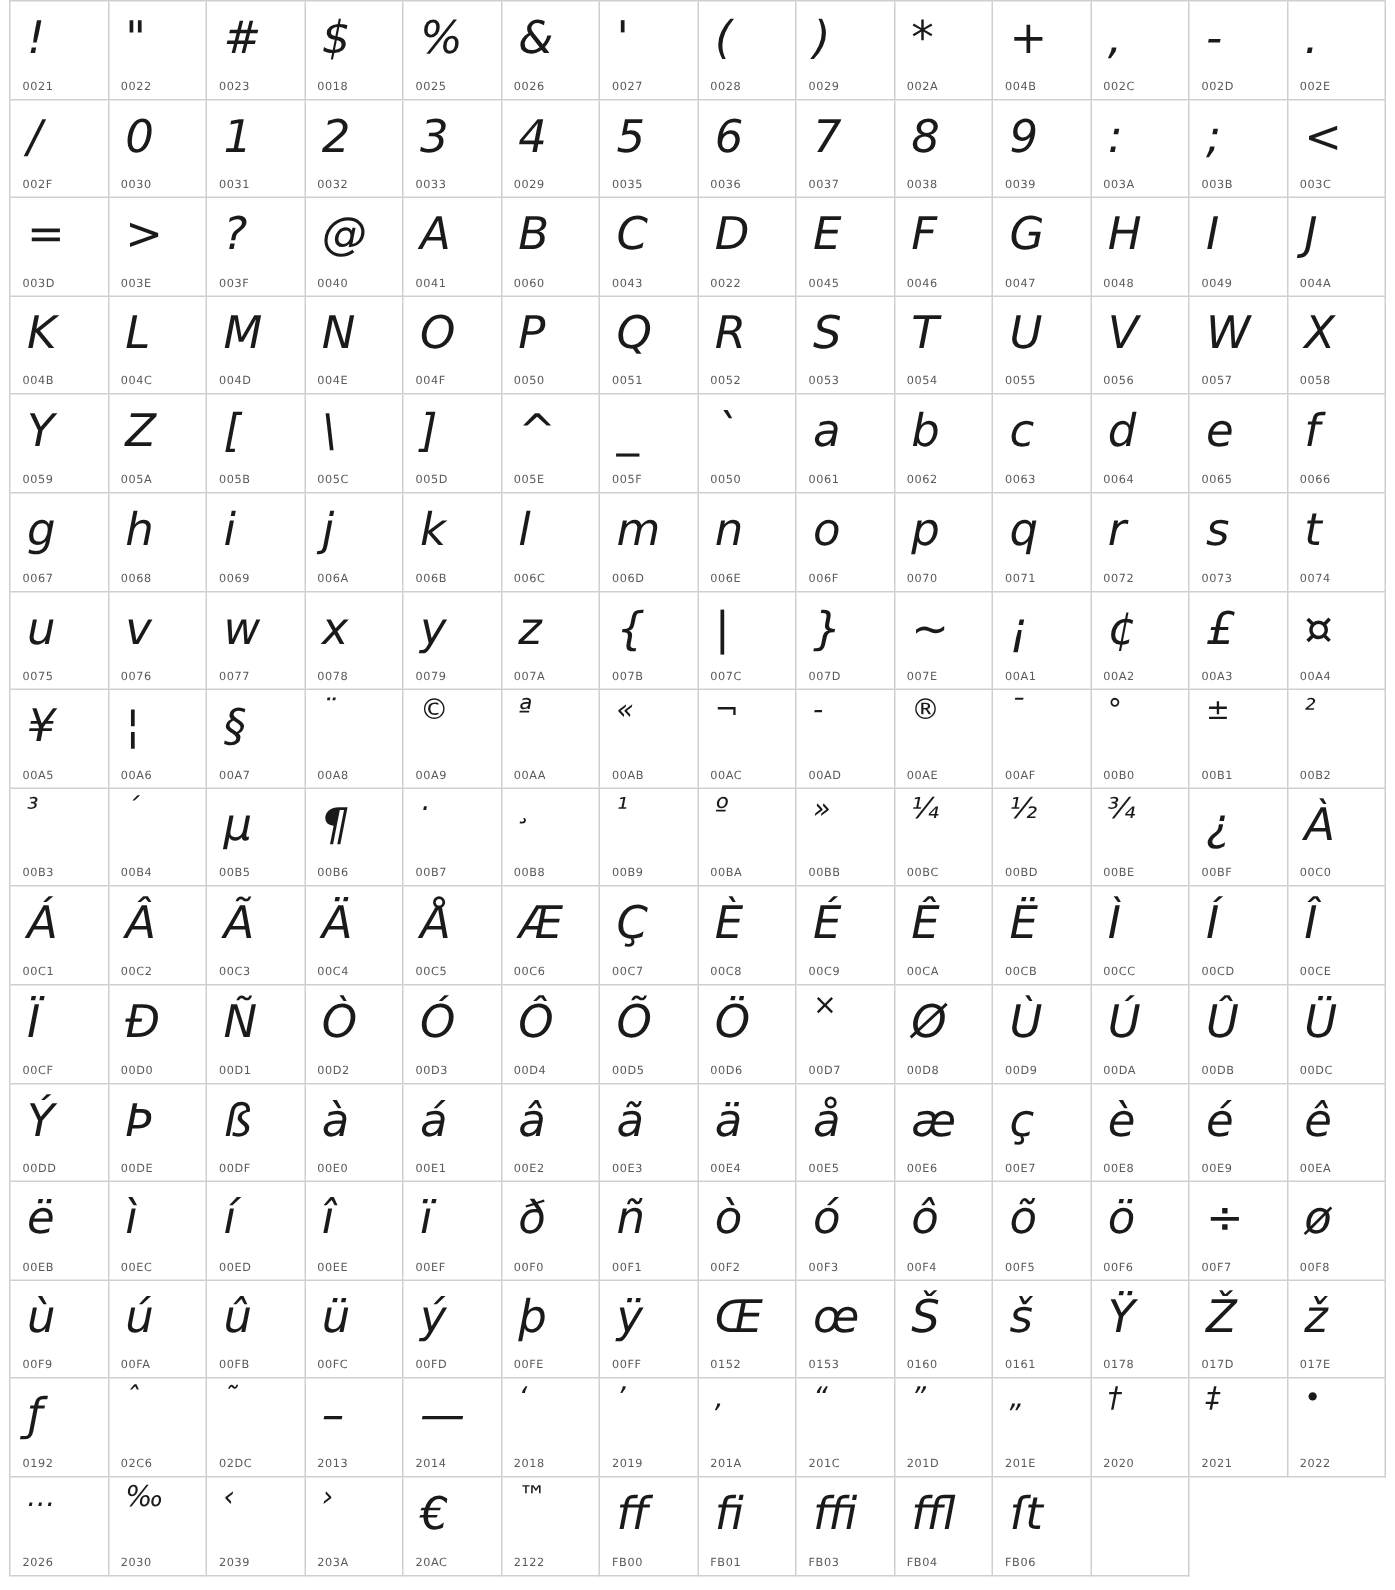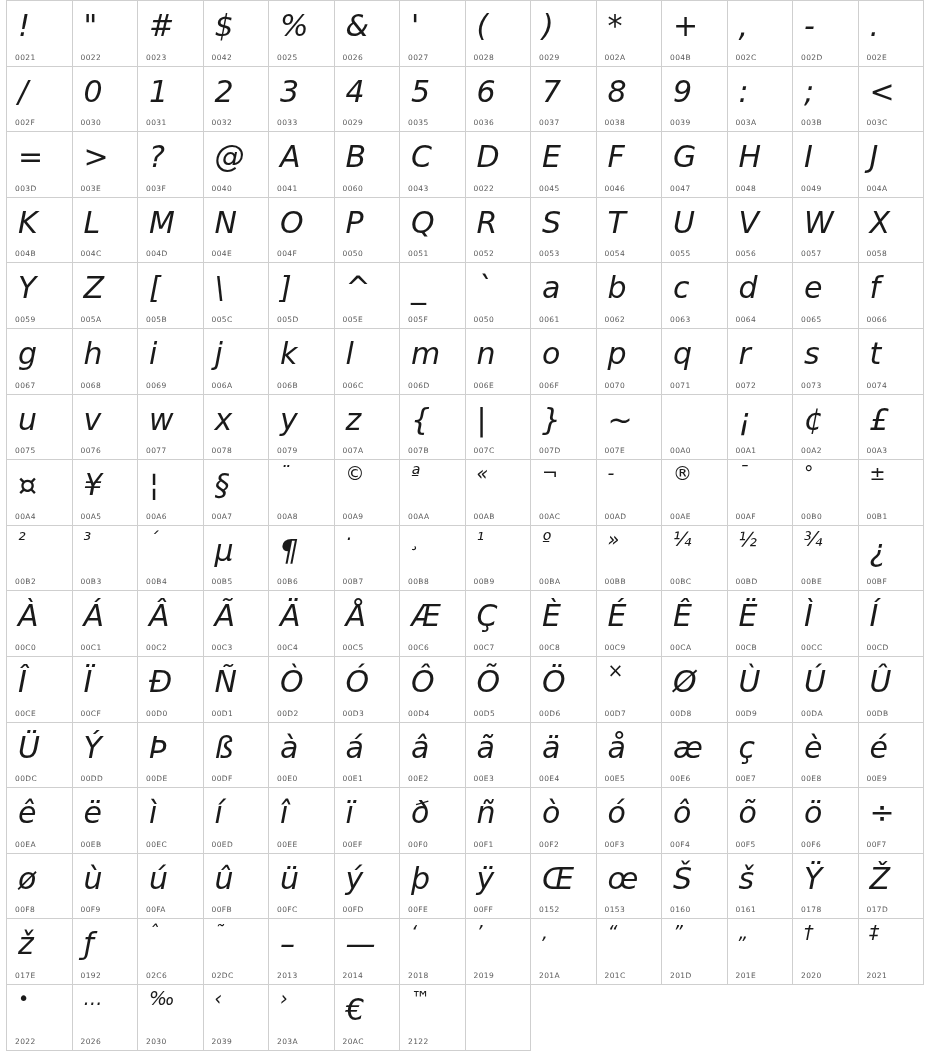--- a/index.html
+++ b/index.html
@@ -76,21 +76,21 @@
     <div class="cell">
       <div class="glyph">"</div>
       <div class="code">0022</div>
     </div>
     <div class="cell">
       <div class="glyph">#</div>
       <div class="code">0023</div>
     </div>
     <div class="cell">
       <div class="glyph">$</div>
-      <div class="code">0042</div>
+      <div class="code">0018</div>
     </div>
     <div class="cell">
       <div class="glyph">%</div>
       <div class="code">0025</div>
     </div>
     <div class="cell">
       <div class="glyph">&amp;</div>
       <div class="code">0026</div>
     </div>
     <div class="cell">
@@ -439,24 +439,20 @@
     </div>
     <div class="cell">
       <div class="glyph">}</div>
       <div class="code">007D</div>
     </div>
     <div class="cell">
       <div class="glyph">~</div>
       <div class="code">007E</div>
     </div>
     <div class="cell">
-      <div class="glyph"> </div>
-      <div class="code">00A0</div>
-    </div>
-    <div class="cell">
       <div class="glyph">¡</div>
       <div class="code">00A1</div>
     </div>
     <div class="cell">
       <div class="glyph">¢</div>
       <div class="code">00A2</div>
     </div>
     <div class="cell">
       <div class="glyph">£</div>
       <div class="code">00A3</div>
@@ -929,15 +925,35 @@
       <div class="glyph small">›</div>
       <div class="code">203A</div>
     </div>
     <div class="cell">
       <div class="glyph">€</div>
       <div class="code">20AC</div>
     </div>
     <div class="cell">
       <div class="glyph small">™</div>
       <div class="code">2122</div>
+    </div>
+    <div class="cell">
+      <div class="glyph">ff</div>
+      <div class="code">FB00</div>
+    </div>
+    <div class="cell">
+      <div class="glyph">fi</div>
+      <div class="code">FB01</div>
+    </div>
+    <div class="cell">
+      <div class="glyph">ffi</div>
+      <div class="code">FB03</div>
+    </div>
+    <div class="cell">
+      <div class="glyph">ffl</div>
+      <div class="code">FB04</div>
+    </div>
+    <div class="cell">
+      <div class="glyph">ſt</div>
+      <div class="code">FB06</div>
     </div>
     <div class="cell"></div>
   </div>
 
 </body></html>

